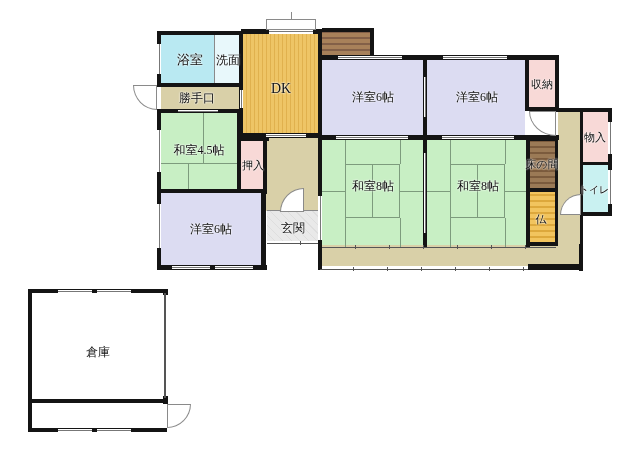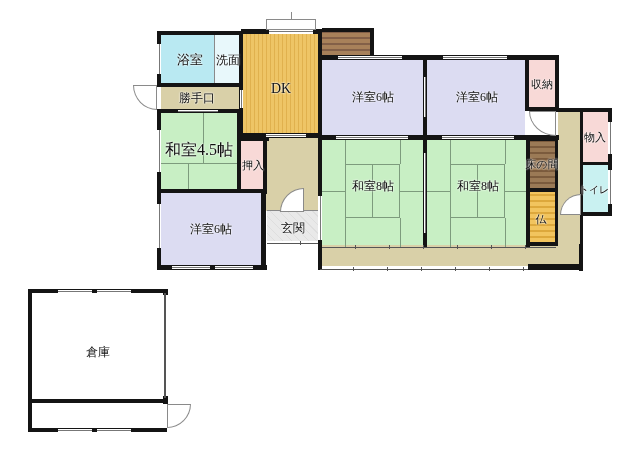--- a/index.html
+++ b/index.html
@@ -145,21 +145,21 @@
     <div class="abs door" style="left: 133px; top: 85px; width: 24px; height: 25px; border-radius: 0px 0px 0px 100%;"></div>
     <div class="abs door" style="left: 280px; top: 188px; width: 24px; height: 24px; border-radius: 100% 0px 0px;"></div>
     <div class="abs door" style="left: 529px; top: 111px; width: 27px; height: 25px; border-radius: 0px 0px 0px 100%;"></div>
     <div class="abs door" style="left: 560px; top: 194px; width: 21px; height: 21px; border-radius: 100% 0px 0px;"></div>
     <div class="abs door" style="left: 167px; top: 404px; width: 24px; height: 24px; border-radius: 0px 0px 100%;"></div>
     <div class="abs bay" style="left: 266px; top: 19px; width: 50px; height: 11px;"></div>
     <span class="lbl" style="left: 190px; top: 60px; font-size: 13px;">浴室</span>
     <span class="lbl" style="left: 228px; top: 60px; font-size: 12px;">洗面</span>
     <span class="lbl" style="left: 281px; top: 89px; font-size: 14px;">DK</span>
     <span class="lbl" style="left: 176px; top: 98px; font-size: 12px; padding-left: 42px;">勝手口</span>
-    <span class="lbl" style="left: 199px; top: 150px; font-size: 16px;">和室4.5帖</span>
+    <span class="lbl" style="left: 199px; top: 150px; font-size: 12px;">和室4.5帖</span>
     <span class="lbl" style="left: 253px; top: 165px; font-size: 11px;">押入</span>
     <span class="lbl" style="left: 211px; top: 229px; font-size: 12px;">洋室6帖</span>
     <span class="lbl" style="left: 293px; top: 228px; font-size: 12px;">玄関</span>
     <span class="lbl" style="left: 373px; top: 97px; font-size: 12px;">洋室6帖</span>
     <span class="lbl" style="left: 477px; top: 97px; font-size: 12px;">洋室6帖</span>
     <span class="lbl" style="left: 542px; top: 84px; font-size: 11px;">収納</span>
     <span class="lbl" style="left: 595px; top: 137px; font-size: 11px;">物入</span>
     <span class="lbl" style="left: 594px; top: 190px; font-size: 10px;">トイレ</span>
     <span class="lbl" style="left: 542px; top: 164px; font-size: 11px;">床の間</span>
     <span class="lbl" style="left: 541px; top: 219px; font-size: 11px;">仏</span>

